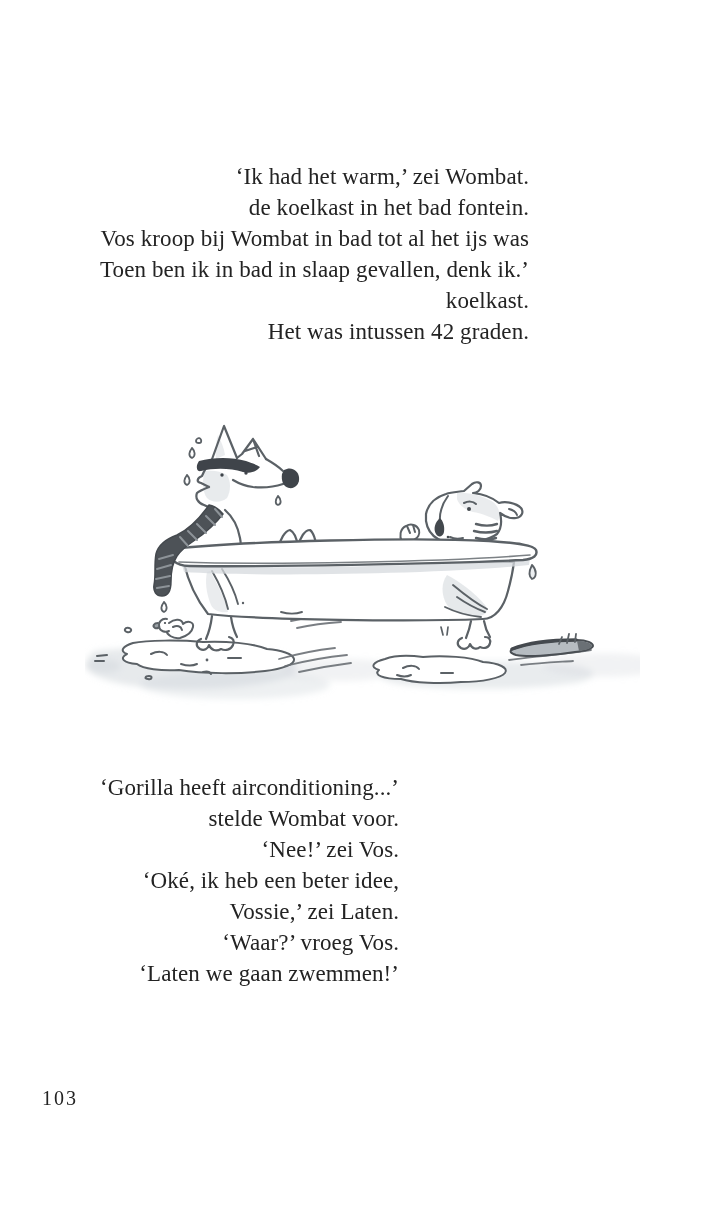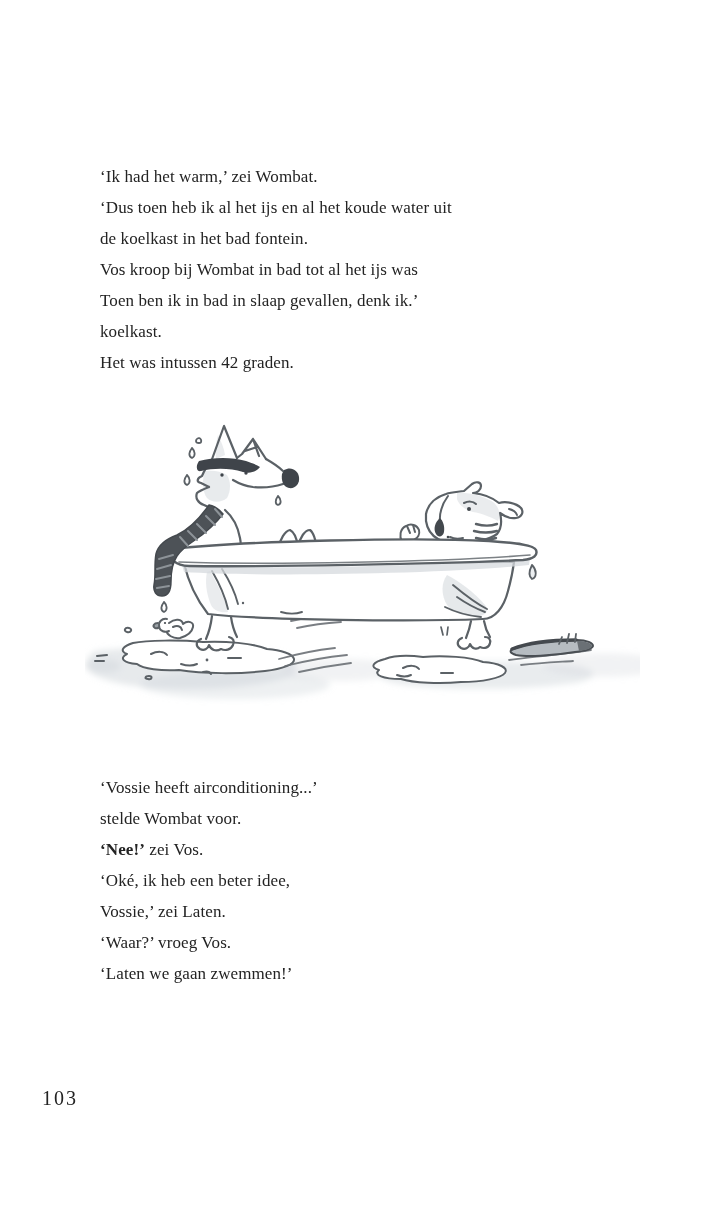--- a/index.html
+++ b/index.html
@@ -4,42 +4,41 @@
 <style>
   html,body { margin:0; padding:0; background:#ffffff; }
   .page {
     position:relative;
     width:720px; height:1230px;
     background:#ffffff;
     overflow:hidden;
     font-family:"Liberation Serif","DejaVu Serif",serif;
     color:#232323;
   }
-  .para { position:absolute; left:100px; font-size:17px; line-height:31px; letter-spacing:.1px; }
+  .para { position:absolute; left:100px; font-size:23px; line-height:31px; letter-spacing:.1px;text-align:right; }
   .para .line { white-space:pre; min-height:31px; }
   #para1 { top:161px; }
   #para2 { top:772px; }
-  .bold { font-weight:bold; }
+  .bold { font-weight:normal; }
   .pagenum {
     position:absolute; top:1087px; left:0; width:100%;
     text-align:left; font-size:20px; letter-spacing:2px;
     font-feature-settings:"onum" 1;
     margin-left:42px;
   }
   .illustration { position:absolute; left:85px; top:413px; width:555px; height:295px; }
   .illustration svg { display:block; width:100%; height:100%; }
 </style>
 </head>
 <body>
 
 <div class="page">
 
   <div class="para" id="para1">
     <div class="line">‘Ik had het warm,’ zei Wombat.</div>
-    <div class="line">‘Dus toen heb ik al het ijs en al het koude water uit</div>
     <div class="line">de koelkast in het bad fontein.</div>
     <div class="line">Vos kroop bij Wombat in bad tot al het ijs was</div>
     <div class="line">Toen ben ik in bad in slaap gevallen, denk ik.’</div>
     <div class="line">koelkast.</div>
     <div class="line">Het was intussen 42 graden.</div>
   </div>
 
   <div class="illustration">
     <svg viewBox="0 0 555 295" role="img" aria-label="Vos en Wombat zitten samen in een badkuip op pootjes; water drupt op de vloer met plassen, een badeendje en een borstel">
       <defs>
@@ -178,21 +177,21 @@
         <g fill="none" stroke="#8d9398" stroke-width="2">
           <path d="M74 146 L88 142 M72 156 L86 152 M71 166 L85 163 M72 175 L84 173"></path>
           <path d="M95 124 L103 133 M103 118 L112 127 M112 111 L121 120 M121 103 L130 112 M130 96 L137 104"></path>
         </g>
         <path d="M79 189 C76 193,75 197,79 199 C83 197,82 192,79 189 Z" fill="#ffffff" stroke="#5b6166" stroke-width="1.8"></path>
       </g>
     </svg>
   </div>
 
   <div class="para" id="para2">
-    <div class="line">‘Vossie heeft airconditioning...’</div>
+    <div class="line">‘Gorilla heeft airconditioning...’</div>
     <div class="line">stelde Wombat voor.</div>
     <div class="line"><span class="bold">‘Nee!’</span><span> zei Vos.</span></div>
     <div class="line">‘Oké, ik heb een beter idee,</div>
     <div class="line">Vossie,’ zei Laten.</div>
     <div class="line">‘Waar?’ vroeg Vos.</div>
     <div class="line">‘Laten we gaan zwemmen!’</div>
   </div>
 
   <div class="pagenum">103</div>
 

